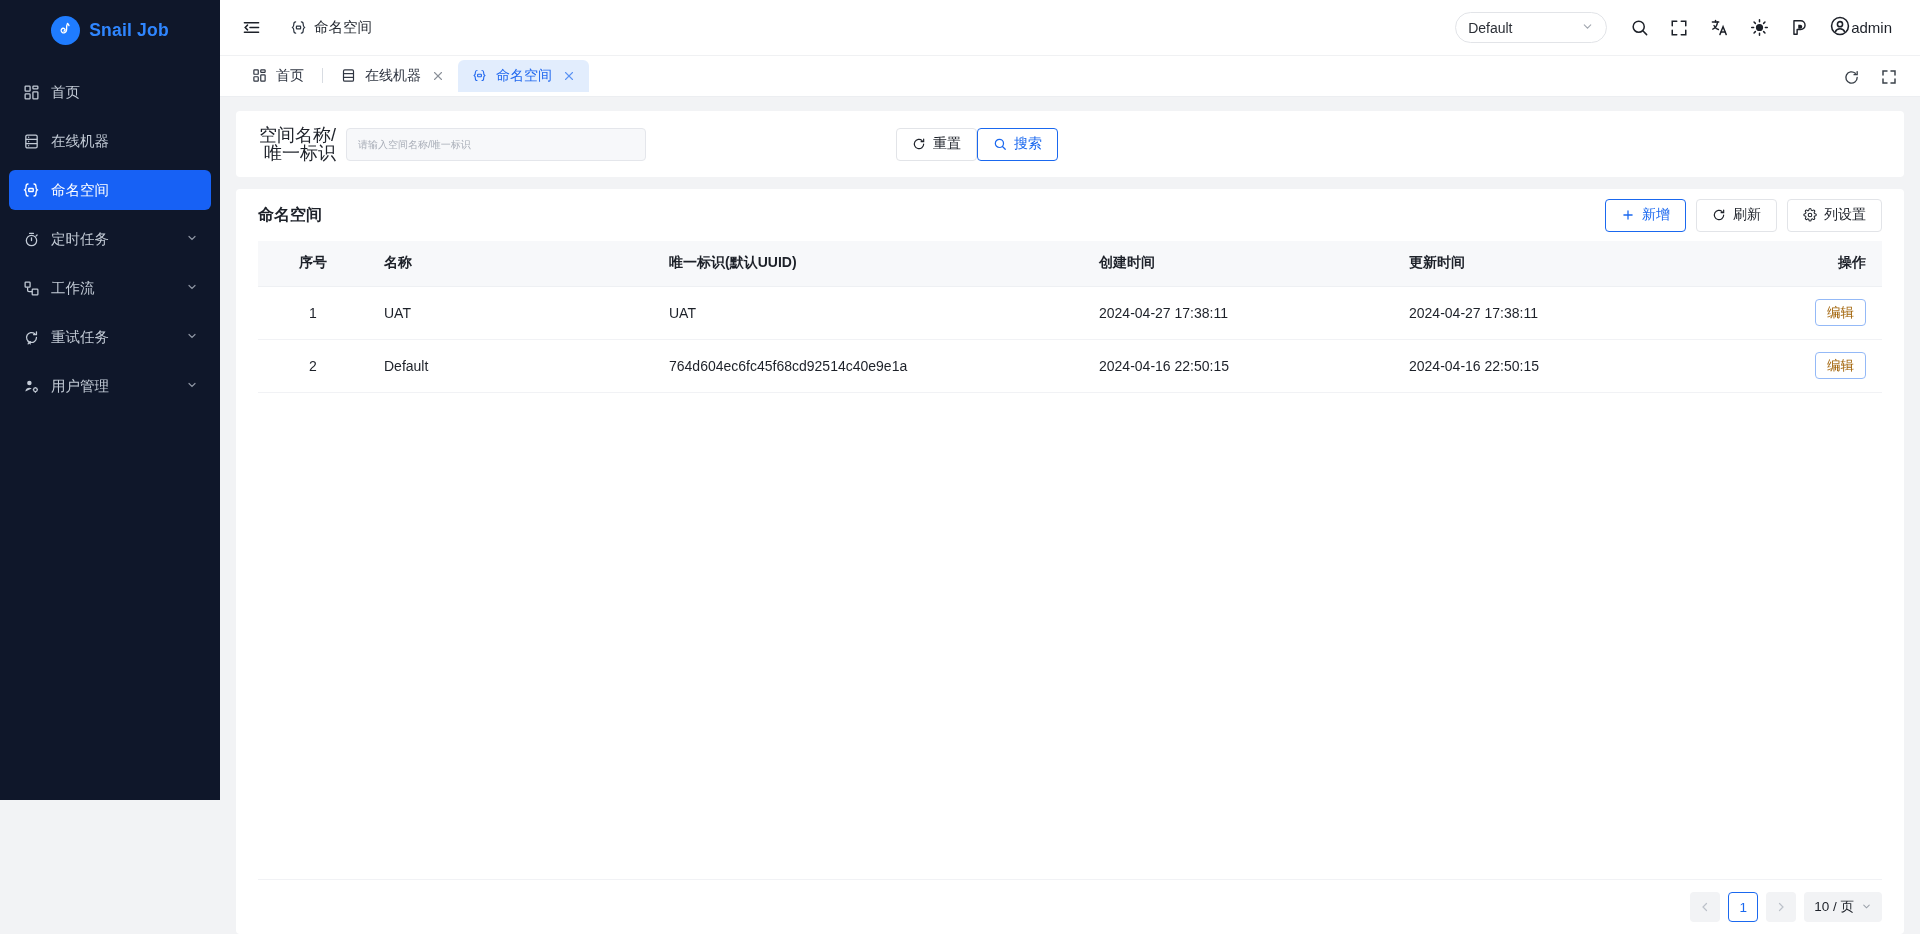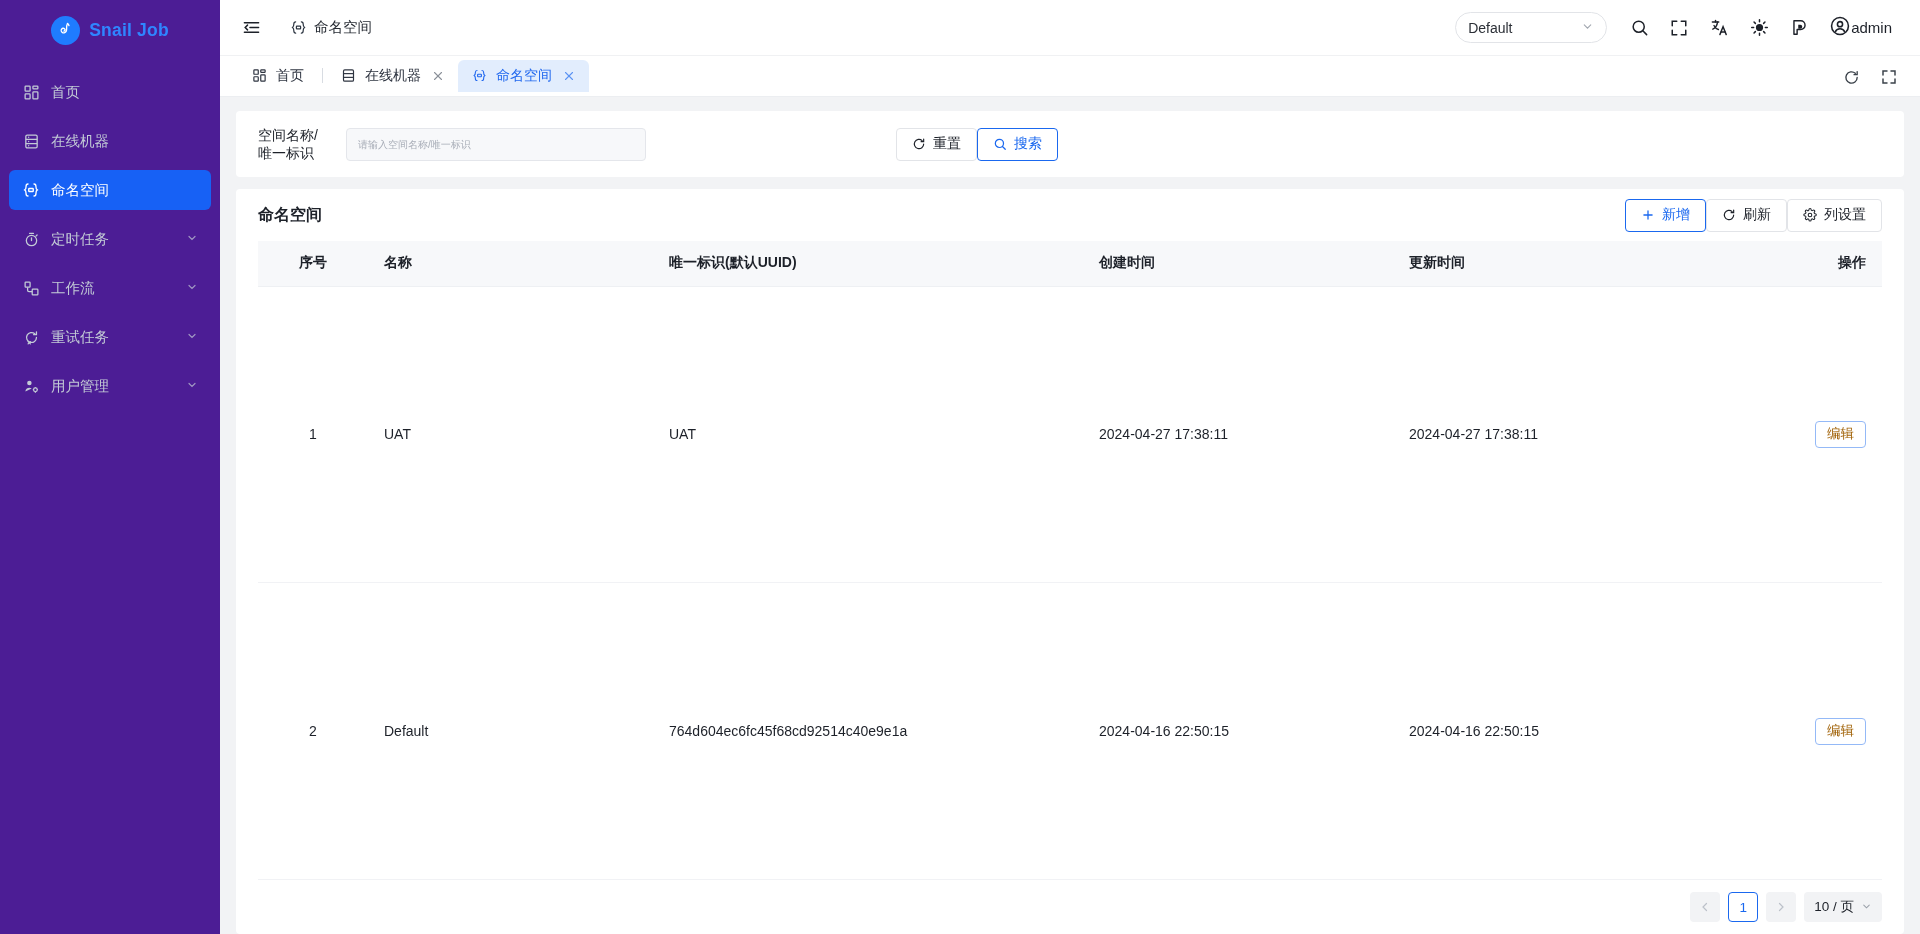--- a/index.html
+++ b/index.html
@@ -6,22 +6,22 @@
   html, body {
     width: 1920px; height: 934px;
     font-family: "Liberation Sans", "DejaVu Sans", sans-serif;
     background: #f2f3f5;
     overflow: hidden;
   }
   .app { display: flex; width: 1920px; height: 934px; }
 
   
   .sidebar {
-    width: 220px; min-width: 220px; height: 934px;
-    background: #4c1d95;
+    width: 220px; min-width: 220px; height: 800px;
+    background: #0f172a;
     display: flex; flex-direction: column;
     padding-bottom: 18px;
   }
   .logo-row {
     height: 56px; display: flex; align-items: center;
     justify-content: center; gap: 9px; margin-top: 2px;
   }
   .logo-mark {
     width: 29px; height: 29px; border-radius: 50%;
     background: #1f7cff; position: relative; flex: none;
@@ -97,21 +97,21 @@
 
   
   .content { flex: 1; background: #f2f3f5; padding: 14px 16px 0 16px; overflow: hidden; display: flex; flex-direction: column; }
 
   .search-card {
     background: #fff; border-radius: 4px; height: 66px;
     display: flex; align-items: center; padding: 0 22px; flex: none;
   }
   .field { display: flex; align-items: center; gap: 10px; }
   .field-label {
-    font-size: 14px; color: #1d2129; line-height: 18px; text-align: left;
+    font-size: 18px; color: #1d2129; line-height: 18px; text-align: right;
     width: 78px; white-space: pre-line;
   }
   .field-input {
     width: 300px; height: 33px; border: 1px solid #e4e6eb; border-radius: 4px;
     background: #f7f8fa; padding: 0 11px; font-size: 10px; color: #1d2129;
     font-family: "Liberation Sans", sans-serif;
   }
   .field-input::placeholder { color: #a9aeb8; }
   .search-actions { margin-left: 250px; display: flex; align-items: center; }
   .btn {
@@ -124,23 +124,23 @@
 
   .table-card {
     background: #fff; border-radius: 4px; margin-top: 12px;
     flex: 1; display: flex; flex-direction: column; min-height: 0;
   }
   .table-head-row {
     height: 52px; display: flex; align-items: center;
     padding: 0 22px; flex: none;
   }
   .panel-title { font-size: 16px; font-weight: bold; color: #1d2129; }
-  .panel-actions { margin-left: auto; display: flex; align-items: flex-start; }
-
-  .tbl-wrap { padding: 0 22px; flex: 1; display: flex; flex-direction: row; min-height: 0; }
+  .panel-actions { margin-left: auto; display: flex; align-items: flex-start; gap: 10px; }
+
+  .tbl-wrap { padding: 0 22px; flex: 1; display: flex; flex-direction: column; min-height: 0; }
   .tbl { width: 100%; border-collapse: collapse; table-layout: fixed; }
   .tbl thead th {
     background: #f7f8fa; height: 45px; font-size: 14px; font-weight: bold;
     color: #1d2129; text-align: left; padding: 0 16px;
     border-bottom: 1px solid #eef0f3;
   }
   .tbl tbody td {
     height: 53px; font-size: 14px; color: #1d2129; padding: 0 16px;
     border-bottom: 1px solid #f1f2f5;
   }

